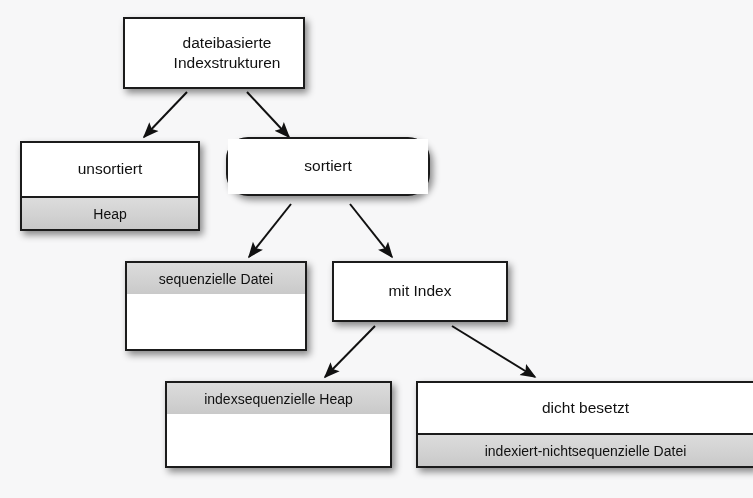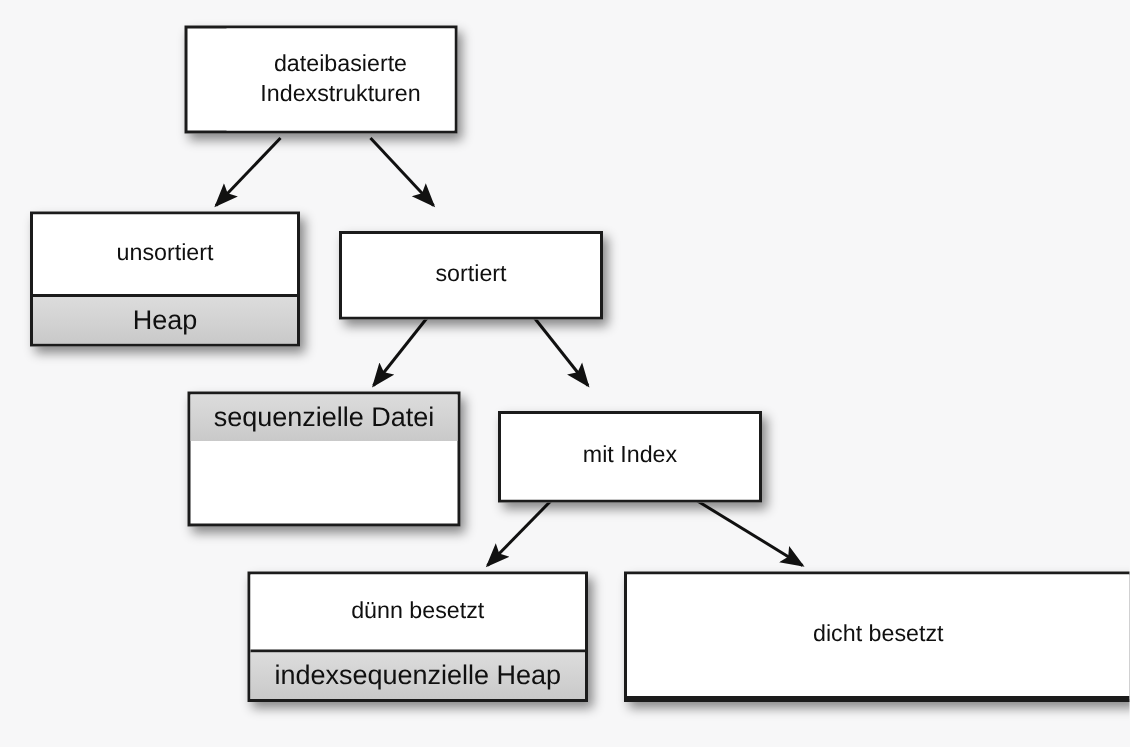--- a/index.html
+++ b/index.html
@@ -56,21 +56,21 @@
   }
   .node .sub {
     flex: 0 0 auto;
     height: 31px;
     display: flex;
     align-items: center;
     justify-content: center;
     text-align: center;
     background: linear-gradient(to bottom, #dcdcdc 0%, #d2d2d2 55%, #c9c9c9 100%);
     color: #101010;
-    font-size: 18px;
+    font-size: 14px;
     padding: 0 6px;
     box-sizing: border-box;
     white-space: nowrap;
   }
 </style>
 </head>
 <body>
 
 <div id="canvas">
 
@@ -92,31 +92,31 @@
 
   <div id="node-layer">
       <div class="node" style="left: 123px; top: 17px; width: 182px; height: 72px; padding-left: 26px;">
         <div class="title">dateibasierte
 Indexstrukturen</div>
       </div>
       <div class="node has-sub" style="left: 20px; top: 141px; width: 180px; height: 90px;">
         <div class="title">unsortiert</div>
         <div class="sub">Heap</div>
       </div>
-      <div class="node" style="left: 226px; top: 154px; width: 176px; height: 59px;">
+      <div class="node" style="left: 226px; top: 137px; width: 204px; height: 59px; border-radius: 22px;">
         <div class="title">sortiert</div>
       </div>
       <div class="node has-sub" style="left: 125px; top: 261px; width: 182px; height: 90px;">
         <div class="sub">sequenzielle Datei</div>
       </div>
-      <div class="node" style="left: 332px; top: 261px; width: 176px; height: 61px; margin-top: 13px;">
+      <div class="node" style="left: 332px; top: 261px; width: 176px; height: 61px;">
         <div class="title">mit Index</div>
       </div>
       <div class="node has-sub" style="left: 165px; top: 381px; width: 227px; height: 87px;">
-        <div class="title">dünn besetzt</div>
         <div class="sub">indexsequenzielle Heap</div>
       </div>
       <div class="node has-sub" style="left: 416px; top: 381px; width: 339px; height: 87px;">
         <div class="title">dicht besetzt</div>
+        <div class="sub">indexiert-nichtsequenzielle Datei</div>
       </div>
     </div>
 
 </div>
 
 </body></html>

